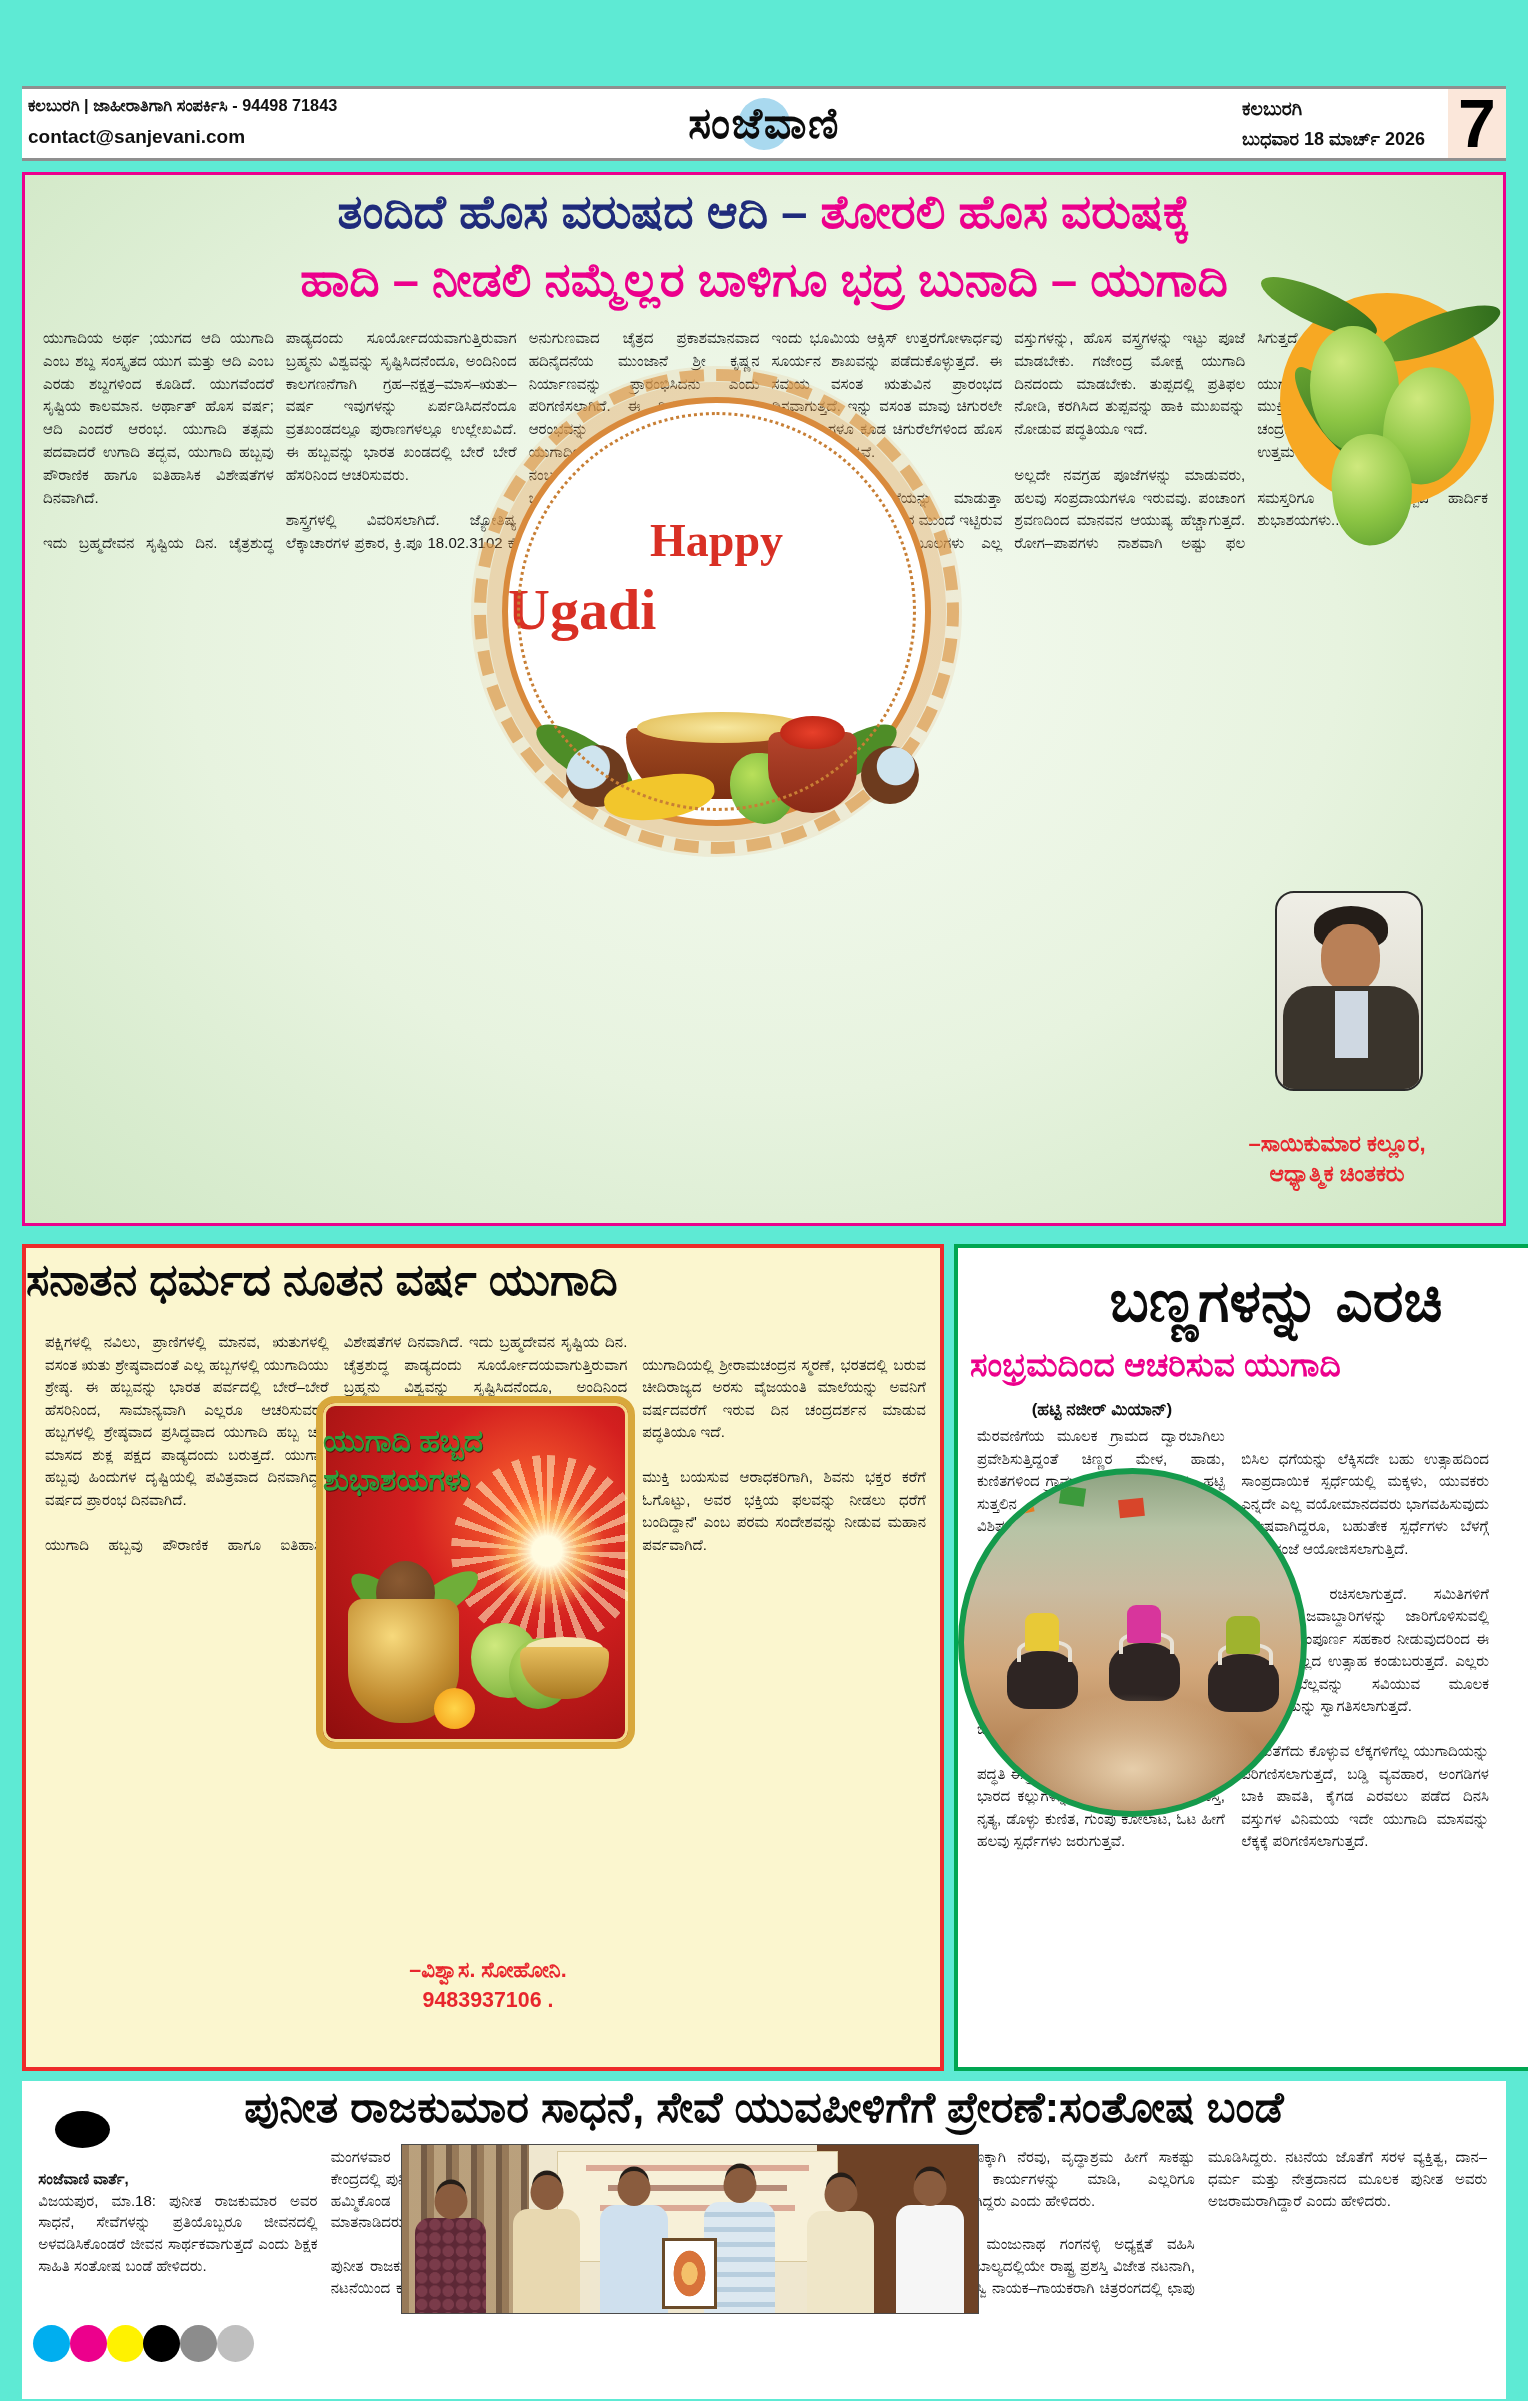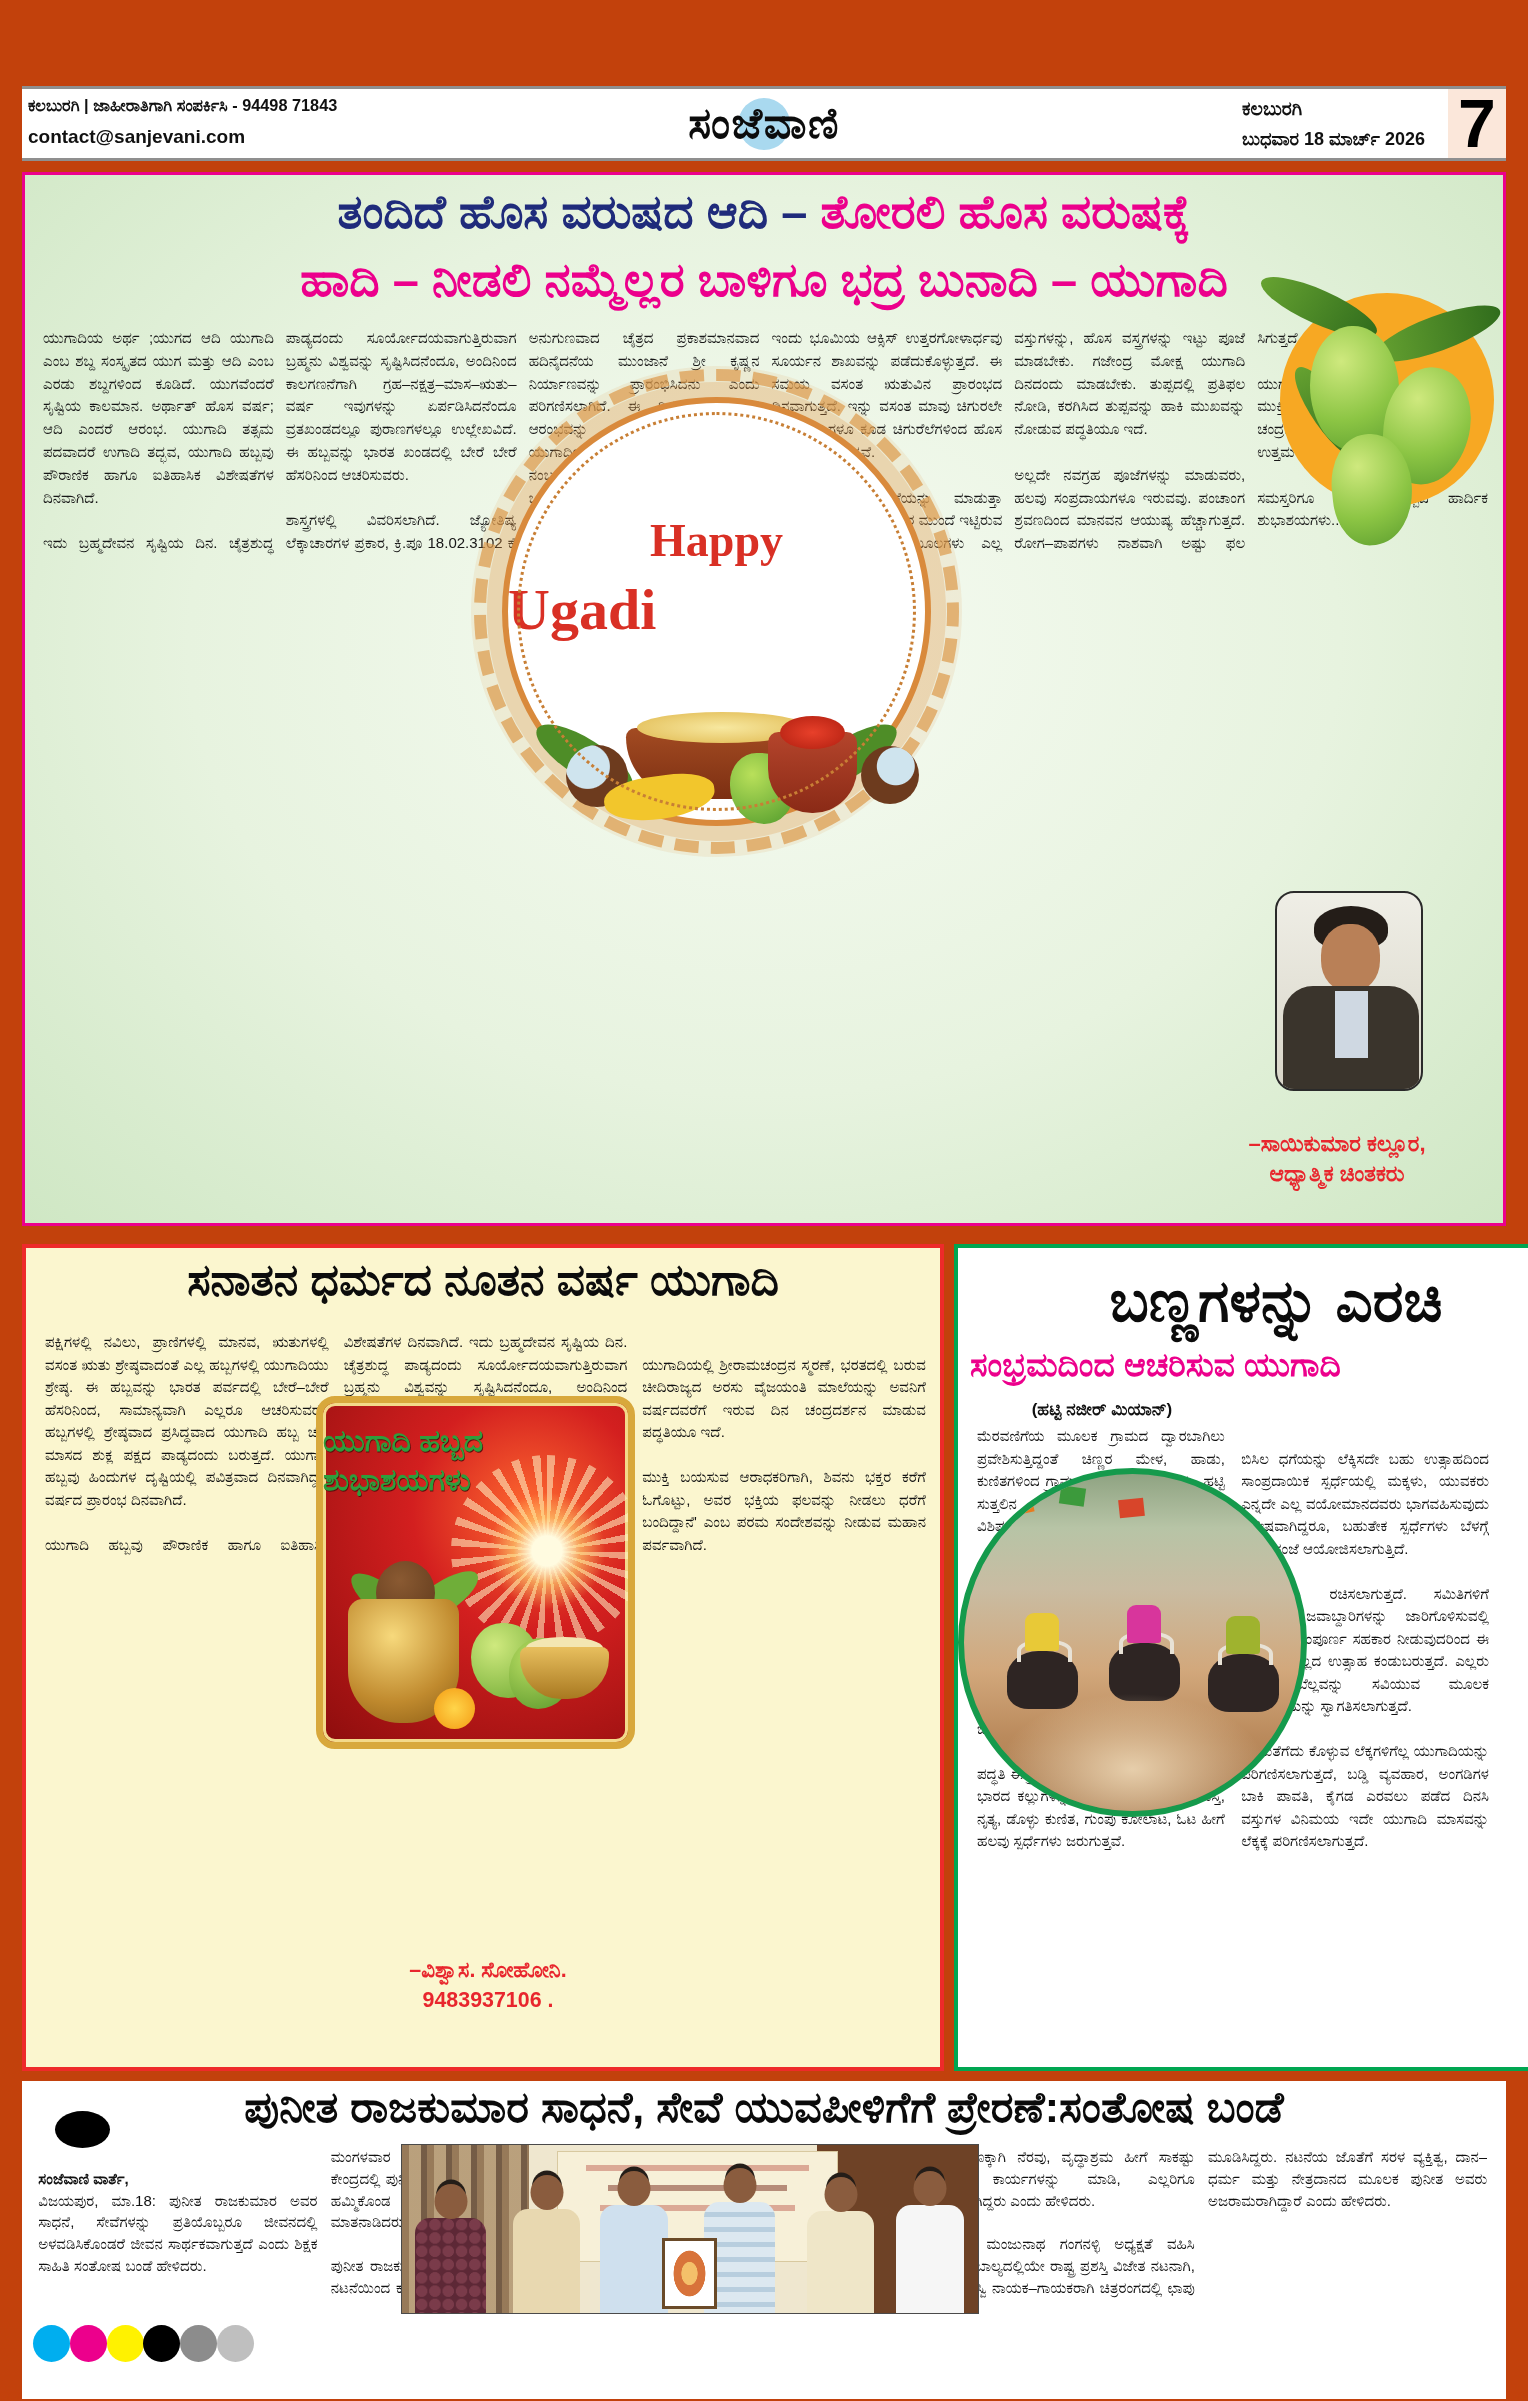--- a/index.html
+++ b/index.html
@@ -1,17 +1,17 @@
 <!DOCTYPE html>
 <html style="font-size:12px"><head>
 <meta charset="utf-8">
 <style>
   * { margin:0; padding:0; box-sizing:border-box; }
   html,body { background:#ffffff; }
-  #page { position:relative; width:1528px; height:2401px; background:#c2410c; overflow:hidden;
+  #page { position:relative; width:1528px; height:2401px; background:#5eead4; overflow:hidden;
           font-family:"Liberation Sans","DejaVu Sans",sans-serif; color:#111; }
 
   
   .header { position:absolute; left:22px; top:86px; width:1484px; height:75px;
             border-top:3px solid #8f8f8f; border-bottom:3.7px solid #8f8f8f; background:#fff; }
   .hdr-left { position:absolute; left:6px; top:7.4px; }
   .hdr-left .l1 { font-size:16.3px; font-weight:bold; color:#111; }
   .hdr-left .l2 { font-size:19px; font-weight:bold; margin-top:10.4px; }
   .hdr-logo { position:absolute; left:50%; top:50%; transform:translate(-50%,-50%); text-align:center; }
   .logo-circle { position:absolute; left:50%; top:50%; transform:translate(-50%,-50%);
@@ -81,21 +81,21 @@
   .ap-face { position:absolute; left:44px; top:31px; width:59px; height:68px; background:#b98057; border-radius:46%; }
   .ap-suit { position:absolute; left:6px; top:93px; width:136px; height:111px; background:#3a342c; border-radius:30px 30px 0 0; }
   .ap-shirt{ position:absolute; left:58px; top:98px; width:33px; height:67px; background:#cfd8e2; }
 
   .main-credit { position:absolute; left:1153px; top:954px; width:318px; text-align:center;
                  color:#E8262D; font-weight:bold; font-size:22px; line-height:1.35; }
 
   
   .left-art { position:absolute; left:22px; top:1244px; width:922px; height:827px;
               border:4.4px solid #EE2A2A; background:#FBF6CF; }
-  .left-h { position:absolute; top:7.4px; width:100%; text-align:center; white-space:nowrap;
+  .left-h { position:absolute; top:7.4px; width:100%; white-space:nowrap;
             font-size:44px; font-weight:bold; color:#0c0c0c; }
   .left-body { position:absolute; left:19px; top:83px; width:881px; height:621px;
                column-count:3; column-gap:15px; font-size:15px; line-height:1.5;
                text-align:justify; white-space:pre-line; overflow:hidden; }
   .card { position:absolute; left:290px; top:148px; width:319px; height:353px; border-radius:19px;
           border:7.4px solid #d8a83c; box-shadow:inset 0 0 0 3px #f3d98a;
           background:radial-gradient(circle at 68% 32%, #ff6a30 0%, #d31f1f 38%, #8d0d0d 100%); overflow:hidden; }
   .card-burst { position:absolute; right:-15px; top:52px; width:192px; height:192px; border-radius:50%;
                 background:repeating-conic-gradient(rgba(255,246,200,.55) 0 5deg, rgba(255,255,255,0) 5deg 13deg); }
   .card-glow { position:absolute; right:22px; top:89px; width:118px; height:118px; border-radius:50%;

